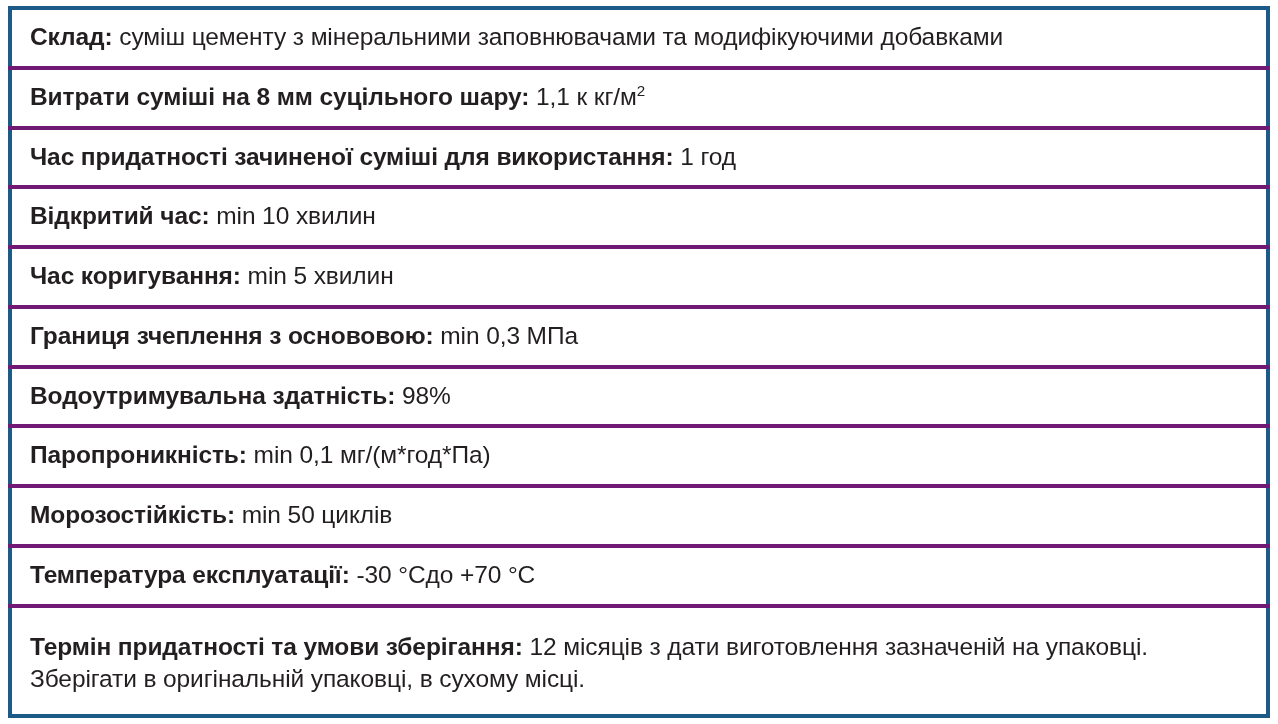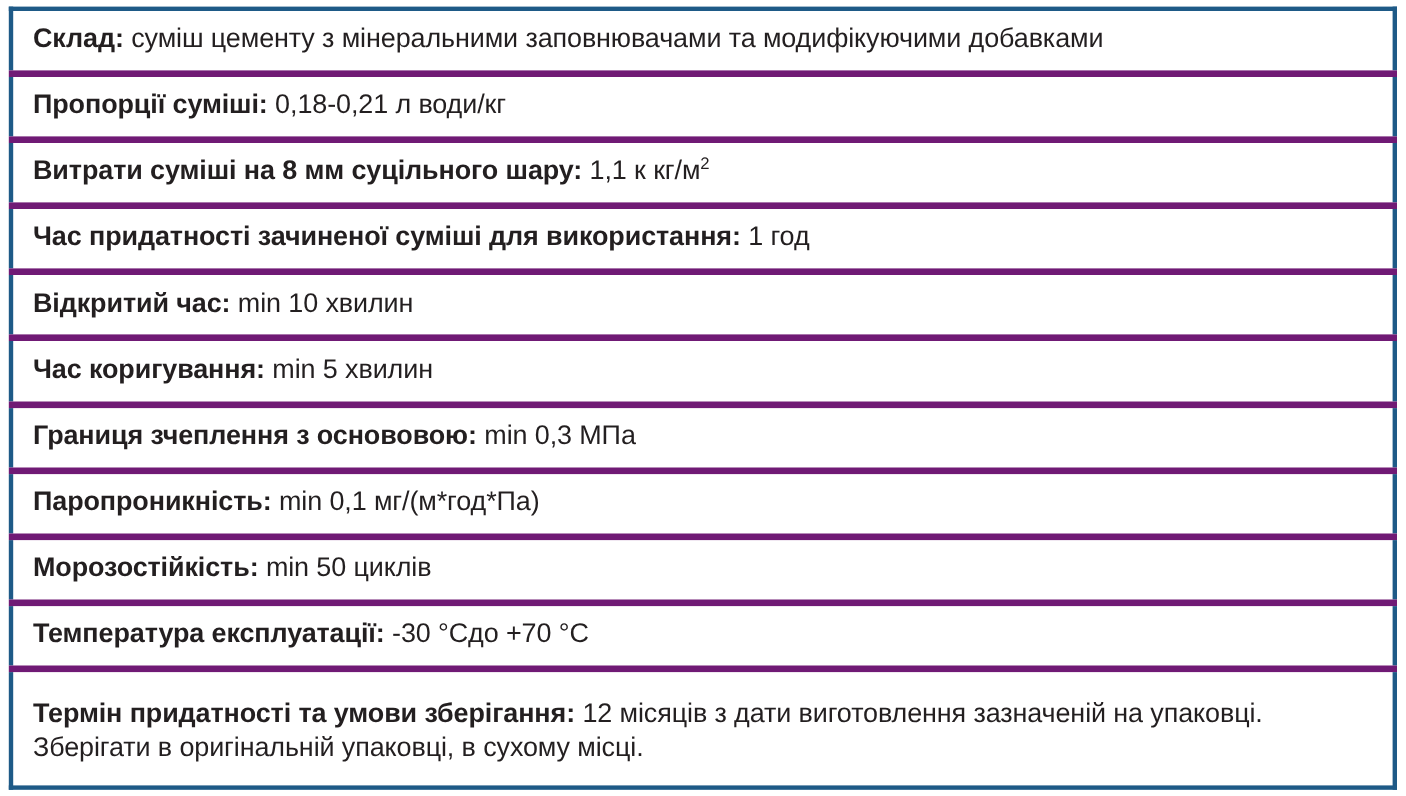--- a/index.html
+++ b/index.html
@@ -22,21 +22,21 @@
   }
   .spec-table {
     box-sizing: border-box;
     width: 100%;
     height: 100%;
     border: 4px solid #1e5a87;
     border-collapse: collapse;
     background: #ffffff;
   }
   .spec-table tr {
-    border-bottom: 6px solid #701a75;
+    border-bottom: 4px solid #701a75;
   }
   .spec-table tr:last-child {
     border-bottom: none;
   }
   .spec-table td {
     padding: 7px 18px 8px 18px;
     vertical-align: middle;
     line-height: 1.25;
     font-size: 24.5px;
     letter-spacing: -0.1px;
@@ -65,26 +65,20 @@
   <table class="spec-table">
     <tbody>
       <tr>
         <td>
           <span class="lbl">Склад:</span>
           <span class="val">суміш цементу з мінеральними заповнювачами та модифікуючими добавками</span>
         </td>
       </tr>
       <tr>
         <td>
-          <span class="lbl">Пропорції суміші:</span>
-          <span class="val">0,18-0,21 л води/кг</span>
-        </td>
-      </tr>
-      <tr>
-        <td>
           <span class="lbl">Витрати суміші на 8 мм суцільного шару:</span>
           <span class="val">1,1 к кг/м</span><sup>2</sup>
         </td>
       </tr>
       <tr>
         <td>
           <span class="lbl">Час придатності зачиненої суміші для використання:</span>
           <span class="val">1 год</span>
         </td>
       </tr>
@@ -97,20 +91,26 @@
       <tr>
         <td>
           <span class="lbl">Час коригування:</span>
           <span class="val">min 5 хвилин</span>
         </td>
       </tr>
       <tr>
         <td>
           <span class="lbl">Границя зчеплення з основовою:</span>
           <span class="val"> min 0,3 МПа</span>
+        </td>
+      </tr>
+      <tr>
+        <td>
+          <span class="lbl">Водоутримувальна здатність:</span>
+          <span class="val">98%</span>
         </td>
       </tr>
       <tr>
         <td>
           <span class="lbl">Паропроникність:</span>
           <span class="val">min 0,1 мг/(м*год*Па)</span>
         </td>
       </tr>
       <tr>
         <td>

